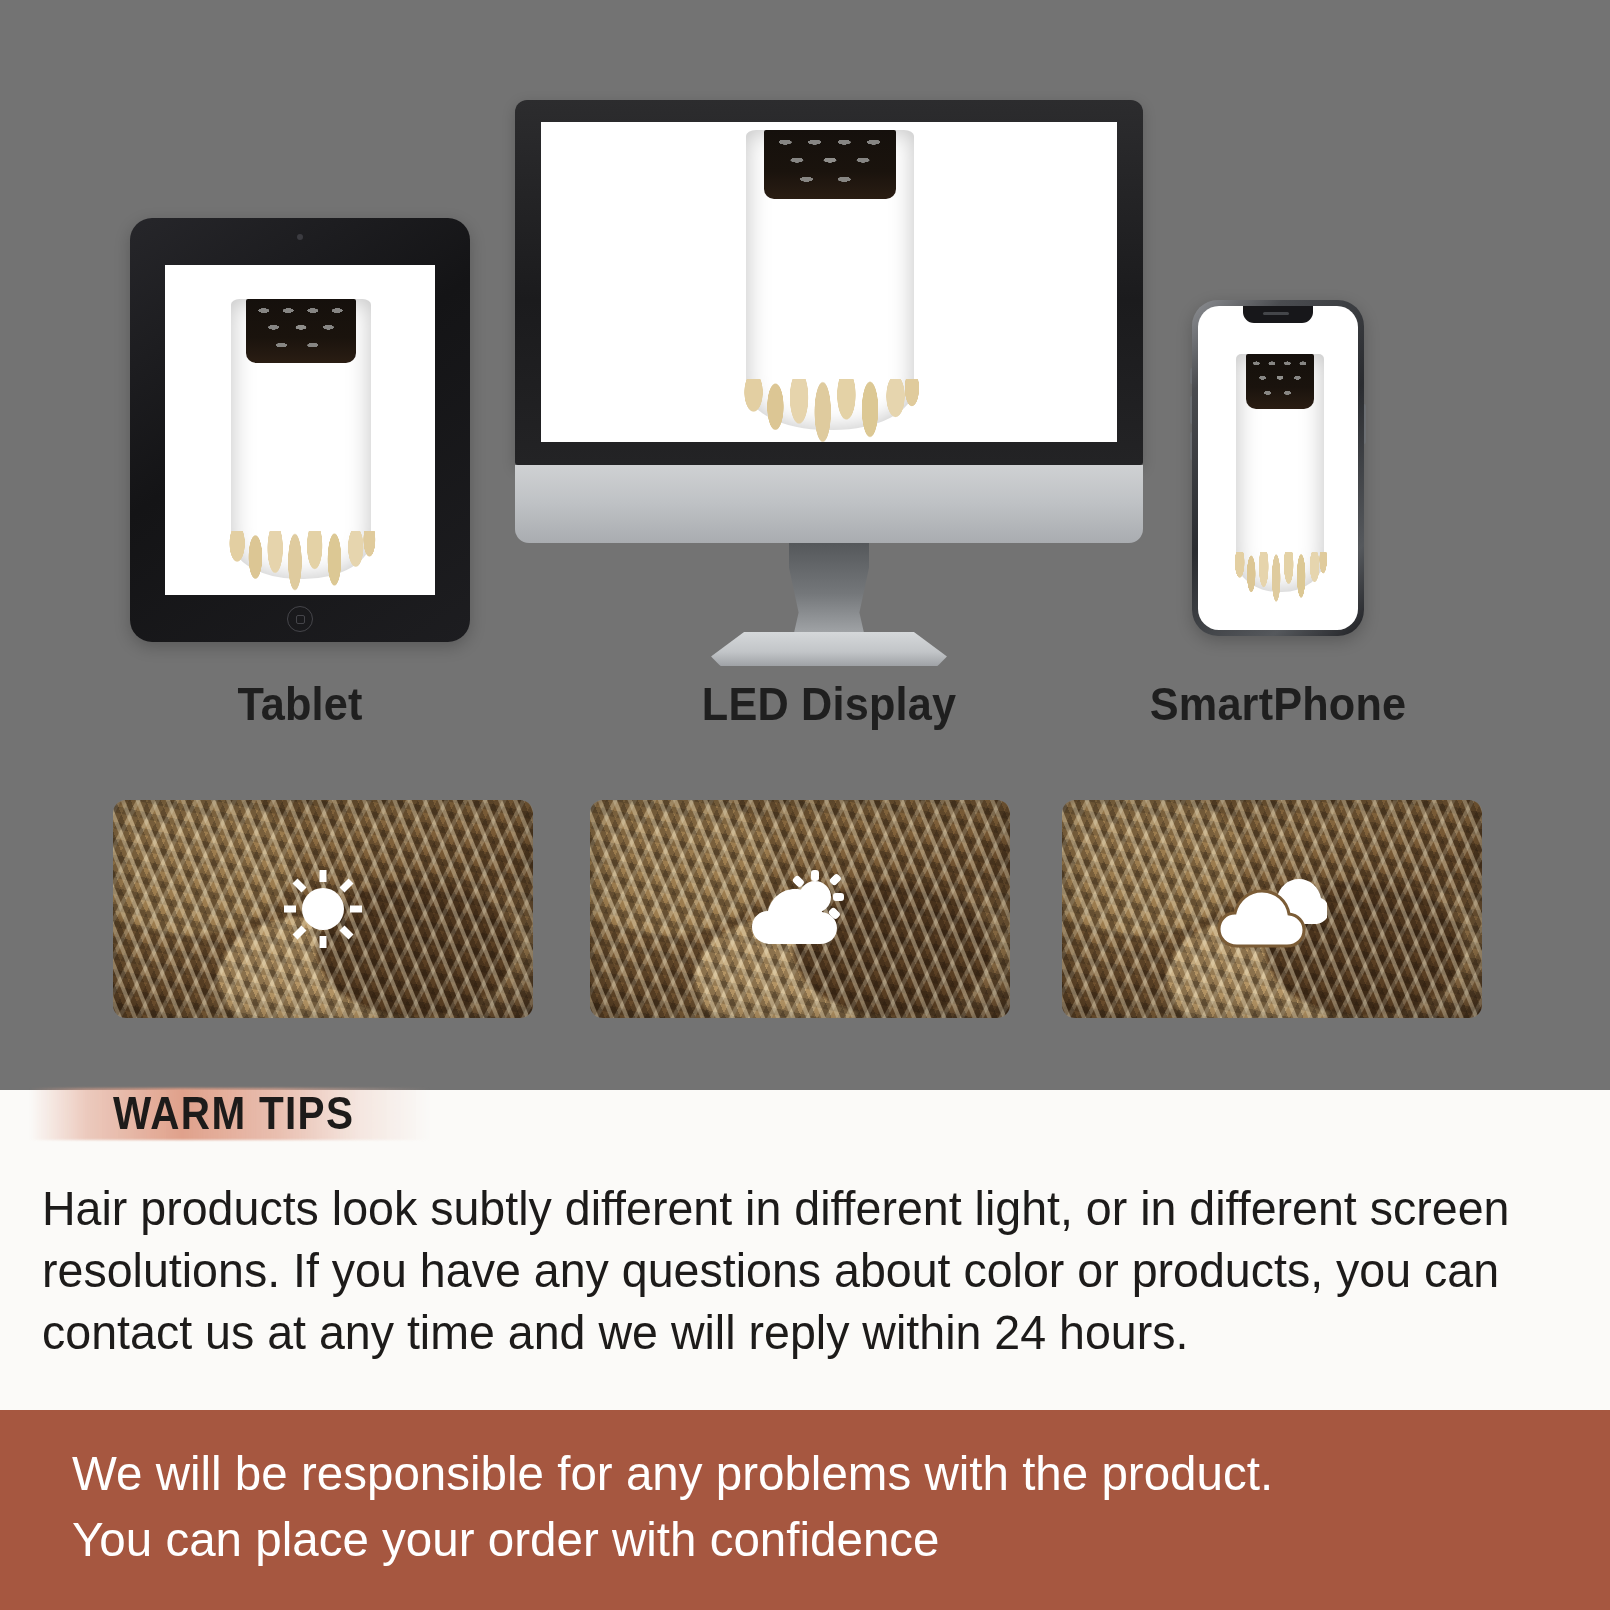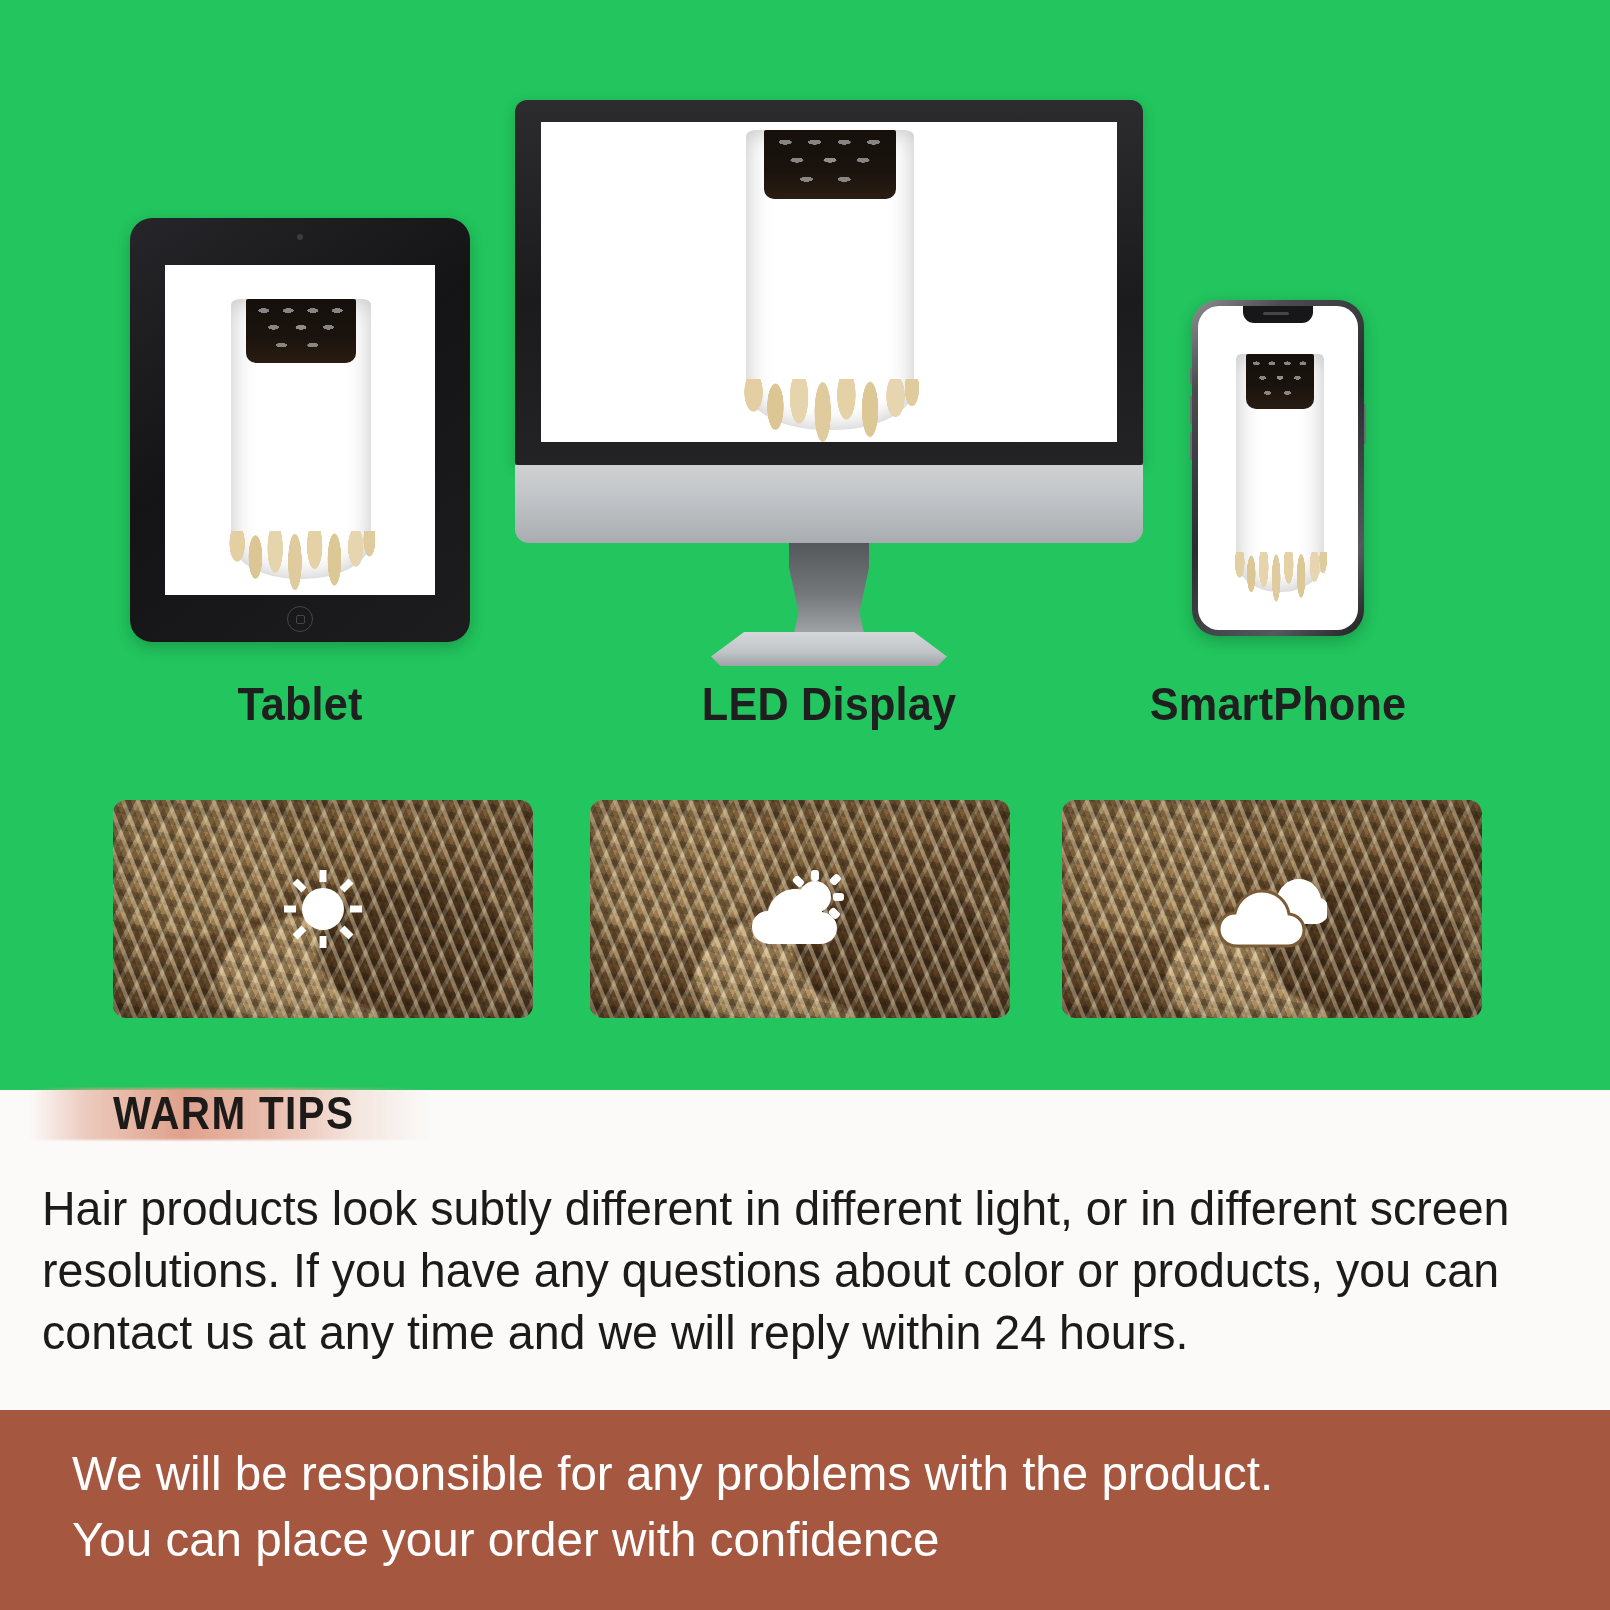--- a/index.html
+++ b/index.html
@@ -14,21 +14,21 @@
     overflow: hidden;
     position: relative;
   }
 
   
   #devices-section {
     position: absolute;
     left: 0; top: 0;
     width: 1610px;
     height: 1090px;
-    background: #22c55e;
+    background: #737373;
   }
   #tips-section {
     position: absolute;
     left: 0; top: 1090px;
     width: 1610px;
     height: 320px;
     background: #FBFAF8;
   }
   #guarantee-banner {
     position: absolute;

